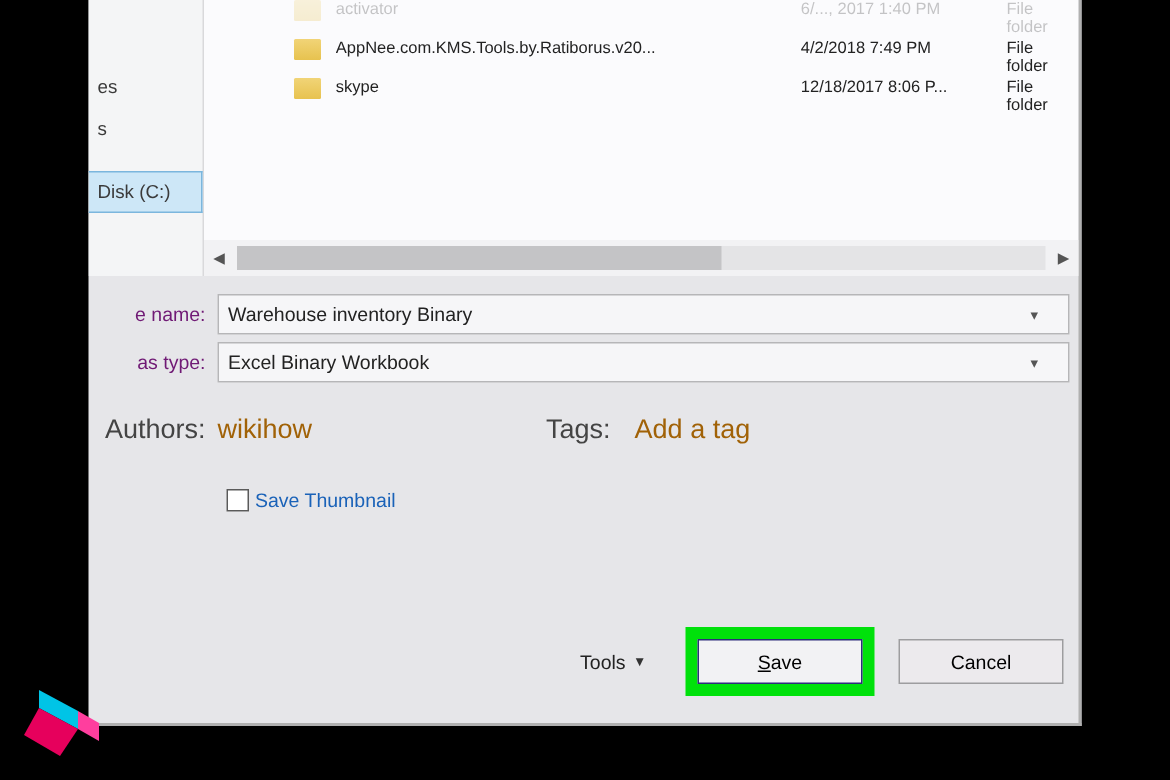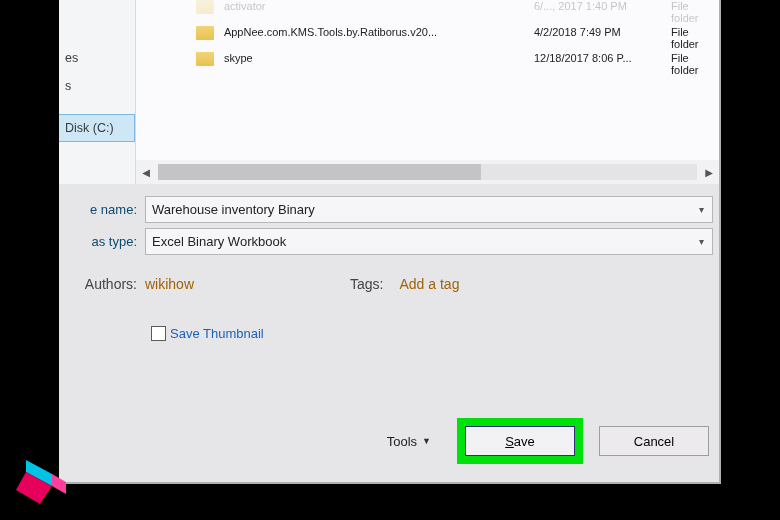--- a/index.html
+++ b/index.html
@@ -101,43 +101,43 @@
     background:#c4c4c6;
   }
   
   .formrow {
     position:absolute;
     left: 0; right: 6px;
     display:flex; align-items:center;
   }
   .formrow .lbl {
     width:86px; text-align:right; padding-right:8px;
-    color:#0c4a6e; font-size:13px;
+    color:#701a75; font-size:13px;
     overflow:hidden; white-space:nowrap;
   }
   .formrow .combo {
     flex:1; height:27px;
     background:#f6f6f8;
     border:1px solid #b6b6b8;
     display:flex; align-items:center; justify-content:space-between;
-    padding: 0 8px 0 6px;
+    padding: 0 20px 0 6px;
     font-size:13px;
     color:#222;
   }
   .formrow .combo .chev {
     color:#555; font-size:10px;
   }
   .row-name { top: 196px; }
   .row-type { top: 228px; }
 
   .metarow {
     position:absolute;
     left:0; right:6px; top:276px;
     display:flex; 
-    font-size:14px;
+    font-size:18px;
     color:#444;
   }
   .metarow .m-lbl { text-align:right; padding-right:8px; }
   .metarow .m-val { color:#a16207; padding-right:36px; }
 
   .thumb-check {
     position:absolute;
     left:92px; top:326px;
     display:flex; align-items:center; gap:4px;
     color:#1a62b8;

